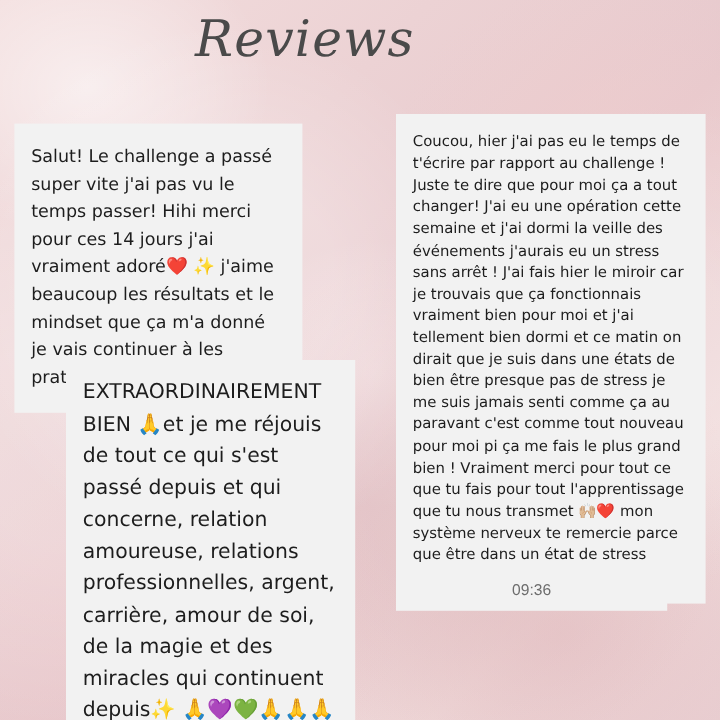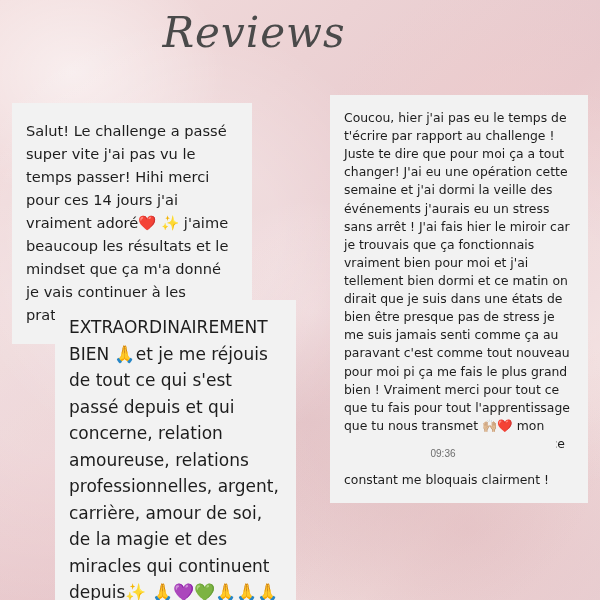--- a/index.html
+++ b/index.html
@@ -86,25 +86,25 @@
   #card-right-1 {
     left: 330px;
     top: 95px;
     width: 258px;
     padding: 14px 14px 14px 14px;
     font-size: 12.4px;
     line-height: 1.46;
   }
   #card-right-time {
     left: 330px;
-    top: 435px;
+    top: 473px;
     width: 226px;
     height: 36px;
     background: #f2f2f2;
-    font-size: 10px;
+    font-size: 13px;
     color: #6d6d6d;
     display: flex;
     align-items: center;
     justify-content: center;
   }
   #card-right-2 {
     left: 330px;
     top: 491px;
     width: 258px;
     padding: 12px 14px 16px 14px;

